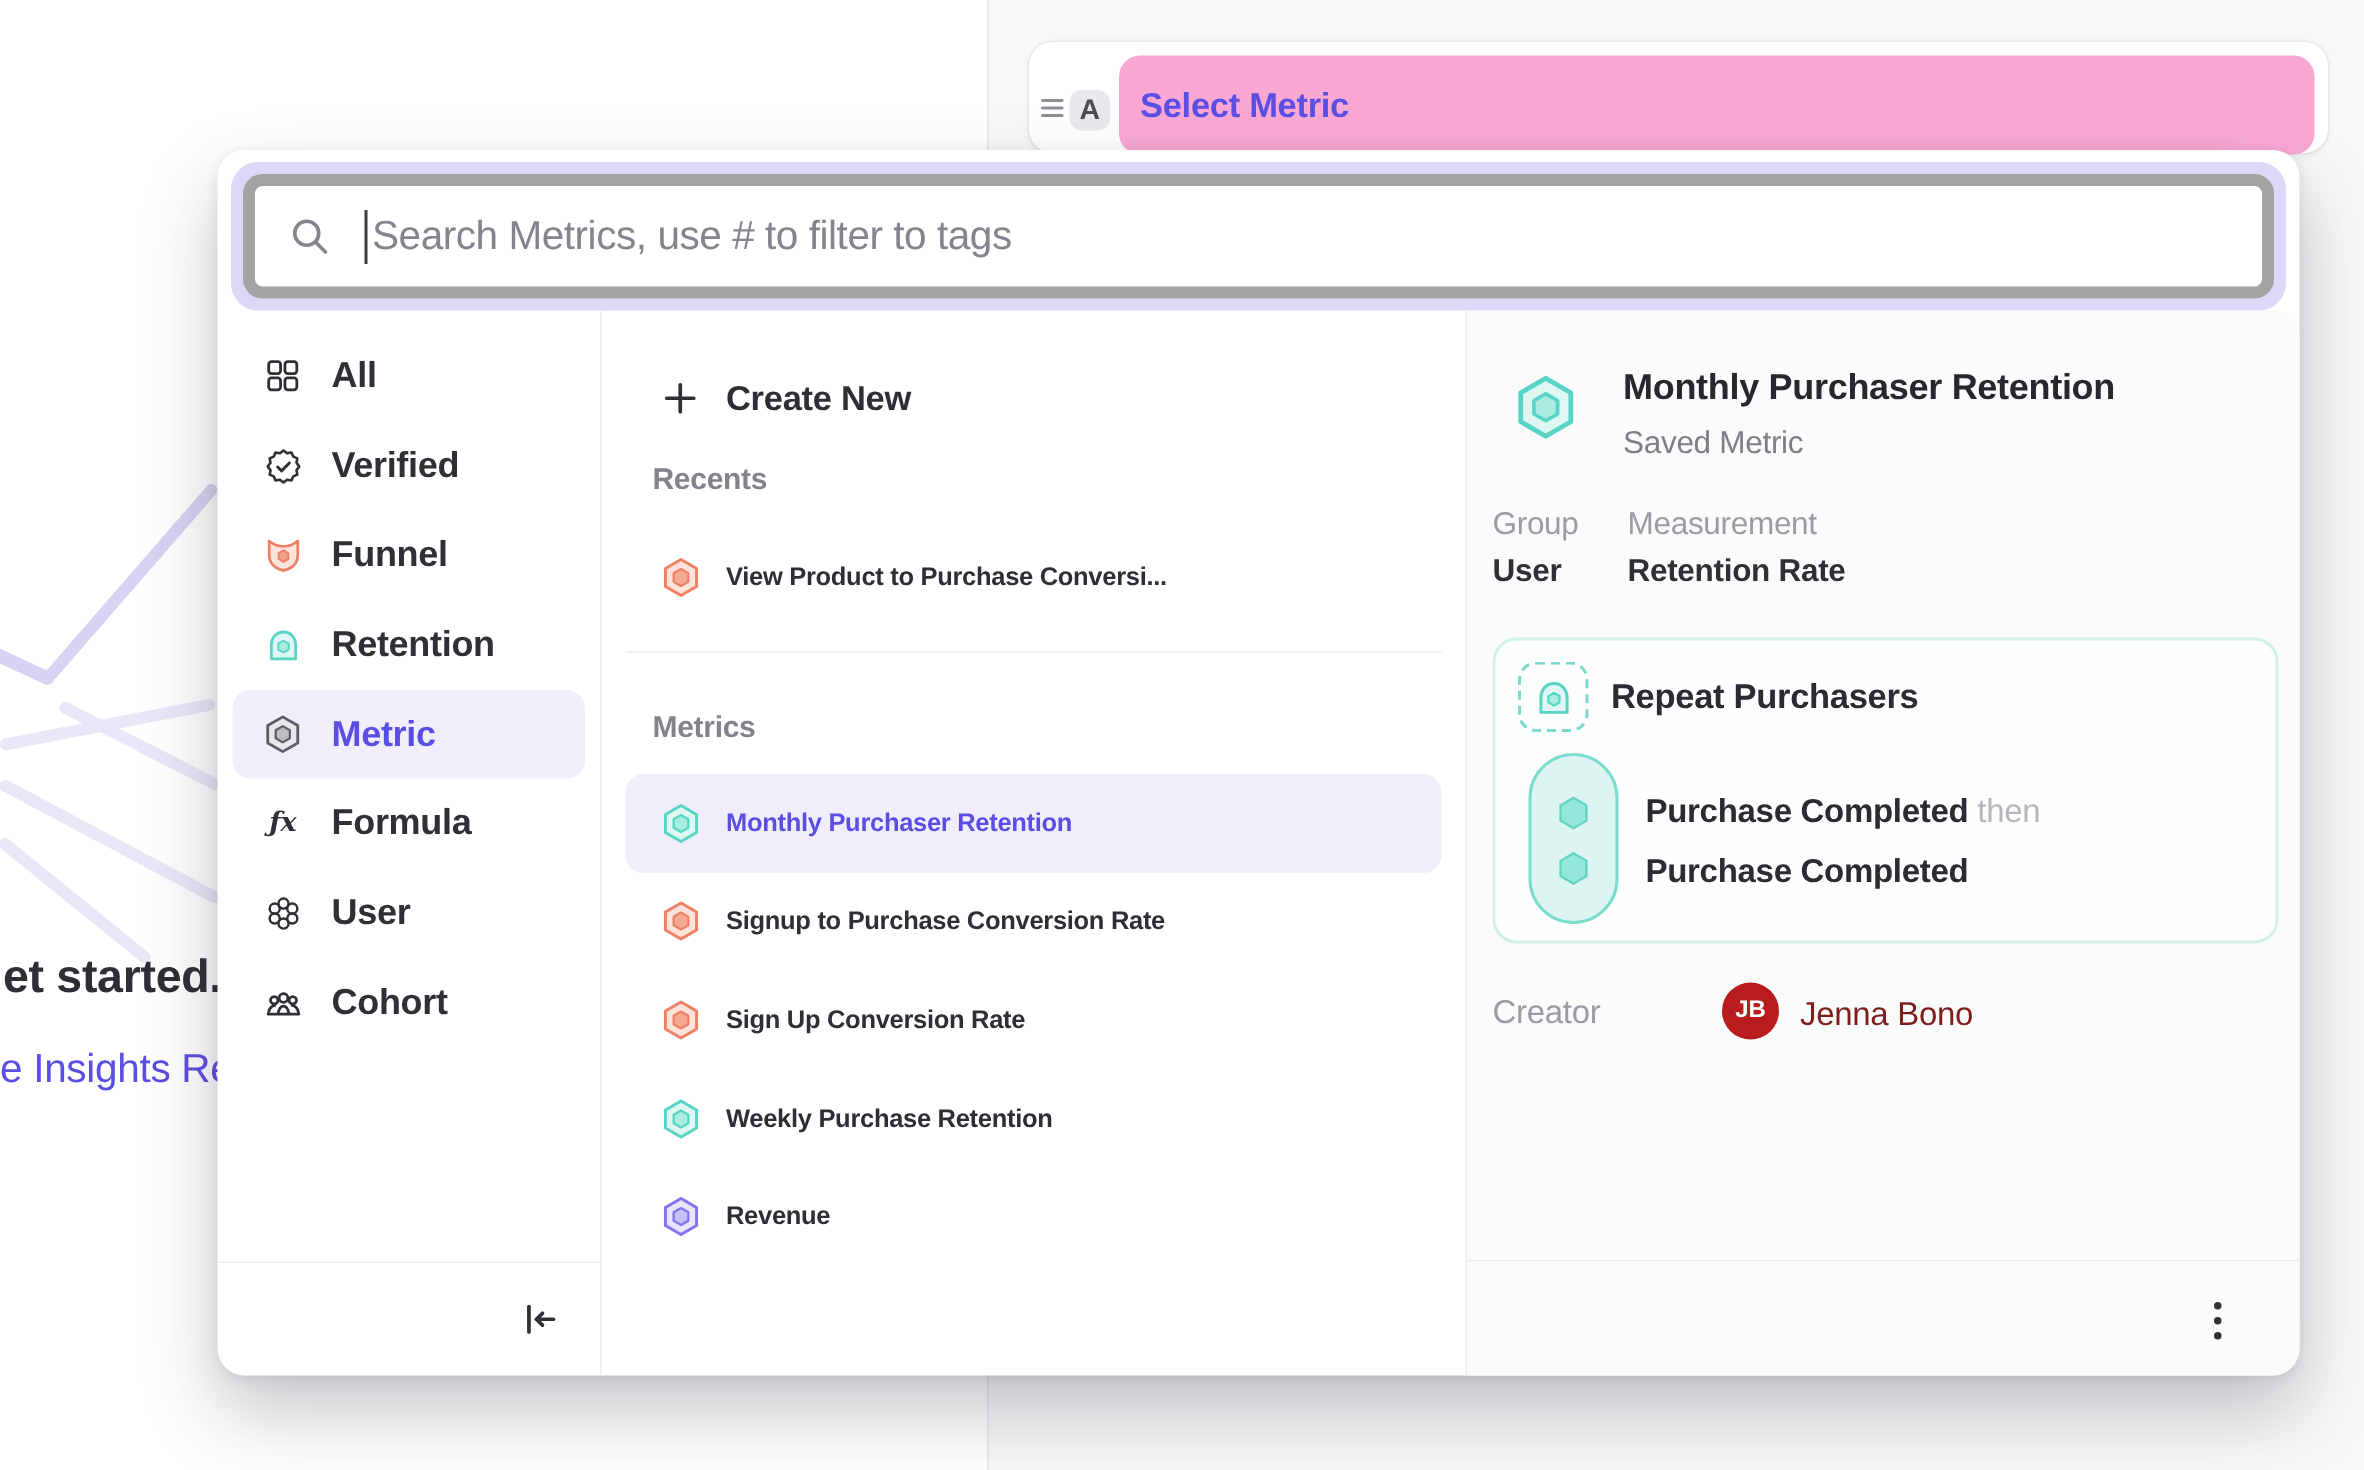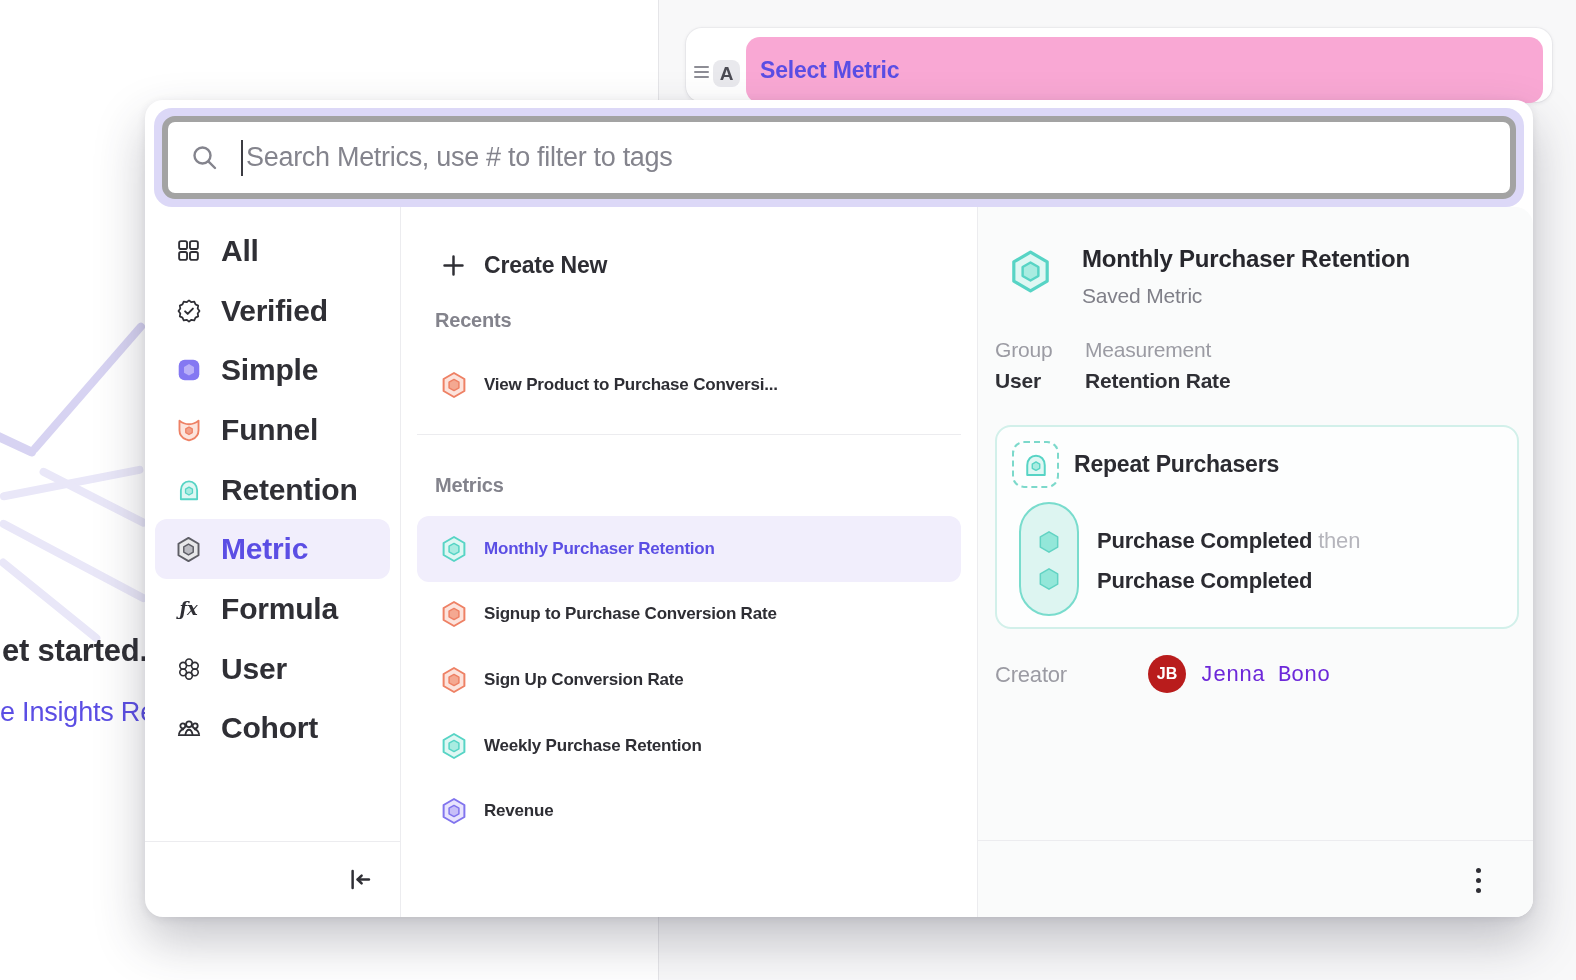--- a/index.html
+++ b/index.html
@@ -33,34 +33,34 @@
     background:#f9a8d4; border-radius:14px; display:flex; align-items:center; padding-left:14px; cursor:pointer; }
   .sel-pill span { color:#5b4ee4; font-size:23px; font-weight:700; }
 
   
   .modal { left:145px; top:100px; width:1388px; height:817px; background:#fff;
     border-radius:18px; box-shadow:0 24px 50px rgba(50,50,70,.28), 0 2px 8px rgba(50,50,70,.10); }
 
   .search-ring { position:absolute; left:9px; top:8px; width:1370px; height:99px;
     border-radius:18px; background:#dcd8f7; }
   .search-input { position:absolute; left:8px; top:8px; right:8px; bottom:8px; background:#fff;
-    border:6px solid #a3a3a3; border-radius:13px; display:flex; align-items:center; padding-left:22px; cursor:text; }
+    border:8px solid #a3a3a3; border-radius:13px; display:flex; align-items:center; padding-left:22px; cursor:text; }
   .caret { width:2px; height:36px; background:#3c3c42; margin-left:22px; animation:blink 1.1s steps(1) infinite; }
   @keyframes blink { 50% { opacity:0; } }
   .placeholder { margin-left:3px; font-size:27px; color:#84848d; letter-spacing:-0.3px; }
 
   .cols { position:absolute; top:107px; left:0; right:0; bottom:0; display:flex; }
 
   
   .sidebar { width:256px; border-right:1px solid #ececef; position:relative; }
   .side-list { position:absolute; top:14px; left:0; right:0; }
   .side-item { height:59.7px; margin:0 10px; border-radius:12px; display:flex; align-items:center;
     padding-left:20px; gap:19px; cursor:pointer; }
   .side-item .ic { width:27px; height:27px; display:flex; align-items:center; justify-content:center; flex:none; }
-  .side-item .lbl { font-size:30px; font-weight:600; color:#2f2f35; }
+  .side-item .lbl { font-size:24px; font-weight:600; color:#2f2f35; }
   .side-item.selected { background:#f1eefc; }
   .side-item.selected .lbl { color:#5b4ee4; }
   .fx-glyph { font-family:"DejaVu Serif","Liberation Serif",serif; font-style:italic; font-weight:600;
     font-size:18px; color:#2f2f35; line-height:1; }
   .side-footer { position:absolute; bottom:0; left:0; right:0; height:76px; border-top:1px solid #ececef;
     display:flex; align-items:center; justify-content:flex-end; padding-right:26px; border-radius:0 0 0 18px; }
 
   
   .middle { width:577px; border-right:1px solid #ececef; position:relative; }
   .create-new { position:absolute; left:39px; top:20px; height:52px; display:flex; align-items:flex-end; gap:17px; cursor:pointer; }
@@ -101,21 +101,21 @@
   .cap-hex { position:absolute; left:15px; width:26px; height:26px; }
   .cap-hex.h1 { top:25px; } .cap-hex.h2 { top:62px; }
   .step { position:absolute; left:100px; font-size:22px; font-weight:700; color:#2b2b31; white-space:nowrap; }
   .step1 { top:101px; } .step2 { top:141px; }
   .then { font-weight:400; color:#b5b5bc; }
 
   .d-creator-label { position:absolute; left:17px; top:455px; font-size:22px; font-weight:500; color:#9b9ba3; }
   .avatar { position:absolute; left:170px; top:448px; width:38px; height:38px; border-radius:50%;
     background:#b91c1c; color:#fff; font-weight:700; font-size:16px; letter-spacing:0;
     display:flex; align-items:center; justify-content:center; }
-  .d-creator-name { position:absolute; left:222px; top:456px; font-size:22px; font-weight:500; color:#6d28d9;font-family:Liberation Mono, monospace; }
+  .d-creator-name { position:absolute; left:222px; top:456px; font-size:22px; font-weight:500; color:#7f1d1d; }
 
   .d-footer { position:absolute; left:0; right:0; bottom:0; height:77px; border-top:1px solid #ececef;
     border-radius:0 0 18px 0; }
   .kebab { position:absolute; right:40px; top:23px; width:30px; height:32px; display:flex; flex-direction:column;
     align-items:center; justify-content:center; gap:5px; cursor:pointer; }
   .kebab i { width:5px; height:5px; border-radius:50%; background:#2f2f35; }
 
   svg { display:block; }
 </style>
 </head>
@@ -193,29 +193,20 @@
           <span class="ic">
             <svg width="26" height="26" viewBox="0 0 24 24" fill="none" stroke="#2f2f35" stroke-width="1.6" stroke-linejoin="round">
               <path d="M12 2.2l2.2 1.7 2.7-.5 1.1 2.5 2.5 1.1-.5 2.7 1.7 2.3-1.7 2.3.5 2.7-2.5 1.1-1.1 2.5-2.7-.5-2.2 1.7-2.2-1.7-2.7.5-1.1-2.5-2.5-1.1.5-2.7L2.3 12 4 9.7l-.5-2.7 2.5-1.1 1.1-2.5 2.7.5Z"></path>
               <path d="M8.4 12.3l2.4 2.4 4.8-4.9" stroke-width="1.8" stroke-linecap="round"></path>
             </svg>
             </span>
           <span class="lbl">Verified</span>
         </div>
 
 
-        <div class="side-item">
-          <span class="ic">
-            <svg width="26" height="26" viewBox="0 0 24 24">
-              <rect x="2.5" y="2.5" width="19" height="19" rx="5.5" fill="#8478f2"></rect>
-              <path d="M12 6.5 16.6 9.15v5.3L12 17.1 7.4 14.45v-5.3Z" fill="#b9aff8"></path>
-            </svg>
-            </span>
-          <span class="lbl">Simple</span>
-        </div>
 
         <div class="side-item">
           <span class="ic">
             <svg width="26" height="26" viewBox="0 0 24 24">
               <path d="M3.2 3.4c2.6 2.3 5.2 3.3 8.8 3.3s6.2-1 8.8-3.3v8.8c0 4.1-2.3 7-6.1 8.5L12 21.6l-2.7-.9C5.5 19.2 3.2 16.3 3.2 12.2Z" fill="#fce4dd" stroke="#ee8165" stroke-width="1.7" stroke-linejoin="round"></path>
               <path d="M12 9.2 15 11v3.4l-3 1.8-3-1.8V11Z" fill="#f2a18b" stroke="#ee8165" stroke-width="1.2" stroke-linejoin="round"></path>
             </svg>
             </span>
           <span class="lbl">Funnel</span>
         </div>

